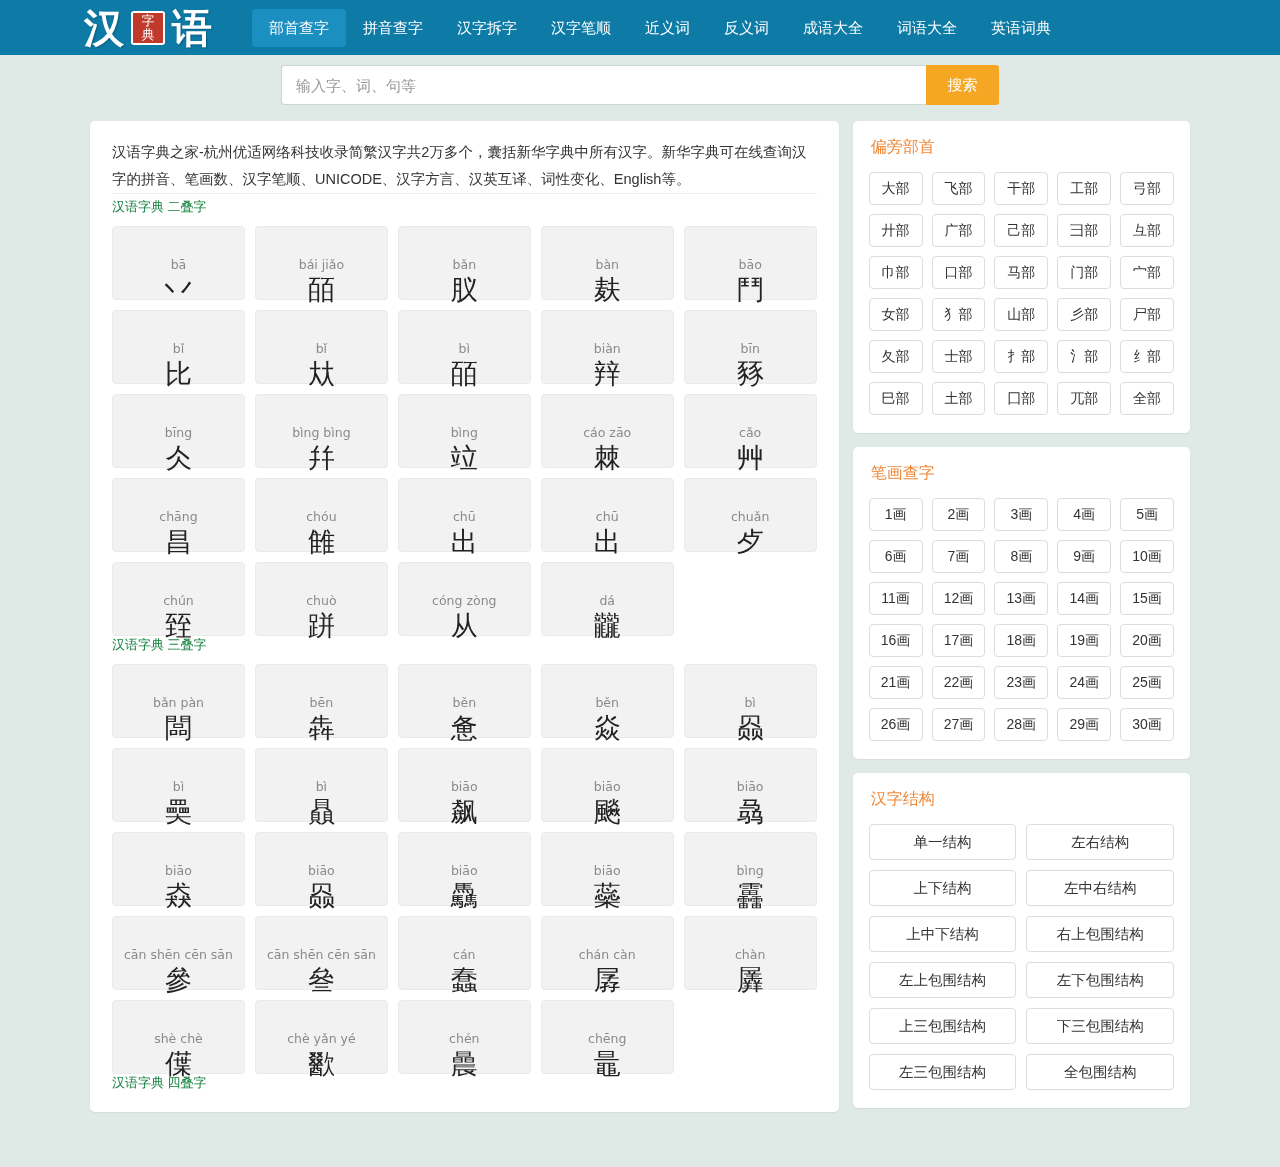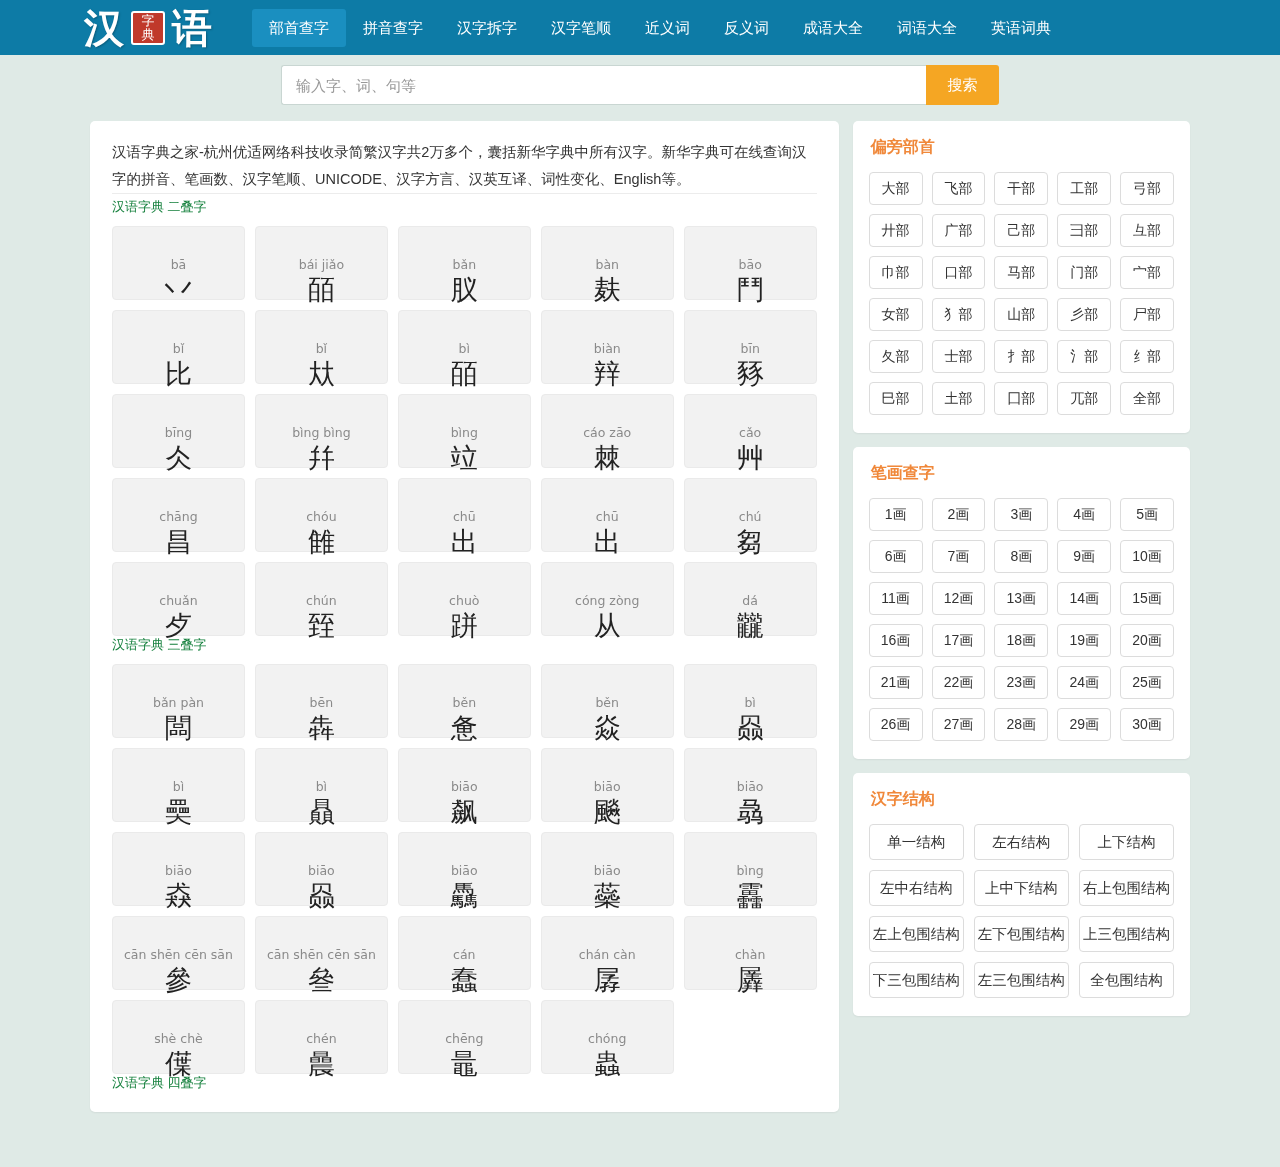--- a/index.html
+++ b/index.html
@@ -161,31 +161,31 @@
     color: #222;
     line-height: 1;
     font-family: "DejaVu Sans", "Liberation Sans", sans-serif;
   }
 
   
   .side-card { padding: 16px 16px 18px 16px; }
   .side-title {
     color: #f0883a;
     font-size: 16px;
-    font-weight: bold;
+    font-weight: normal;
     margin: 0 0 14px 2px;
   }
   .chip-grid-5 {
     display: grid;
     grid-template-columns: repeat(5, 1fr);
     gap: 9px;
   }
   .chip-grid-2 {
     display: grid;
-    grid-template-columns: repeat(3, 1fr);
+    grid-template-columns: repeat(2, 1fr);
     gap: 10px;
   }
   .chip {
     border: 1px solid #dcdcdc;
     border-radius: 4px;
     height: 33px;
     display: flex;
     align-items: center;
     justify-content: center;
     font-size: 14px;
@@ -306,24 +306,20 @@
           </div>
           <div class="char-cell">
             <div class="char-pinyin">chū</div>
             <div class="char-glyph">出</div>
           </div>
           <div class="char-cell">
             <div class="char-pinyin">chū</div>
             <div class="char-glyph">出</div>
           </div>
           <div class="char-cell">
-            <div class="char-pinyin">chú</div>
-            <div class="char-glyph">芻</div>
-          </div>
-          <div class="char-cell">
             <div class="char-pinyin">chuǎn</div>
             <div class="char-glyph">歺</div>
           </div>
           <div class="char-cell">
             <div class="char-pinyin">chún</div>
             <div class="char-glyph">臸</div>
           </div>
           <div class="char-cell">
             <div class="char-pinyin">chuò</div>
             <div class="char-glyph">跰</div>
@@ -418,30 +414,30 @@
           </div>
           <div class="char-cell">
             <div class="char-pinyin">chàn</div>
             <div class="char-glyph">羼</div>
           </div>
           <div class="char-cell">
             <div class="char-pinyin">shè chè</div>
             <div class="char-glyph">僷</div>
           </div>
           <div class="char-cell">
+            <div class="char-pinyin">chè yǎn yé</div>
+            <div class="char-glyph">歠</div>
+          </div>
+          <div class="char-cell">
             <div class="char-pinyin">chén</div>
             <div class="char-glyph">曟</div>
           </div>
           <div class="char-cell">
             <div class="char-pinyin">chēng</div>
             <div class="char-glyph">鼂</div>
-          </div>
-          <div class="char-cell">
-            <div class="char-pinyin">chóng</div>
-            <div class="char-glyph">蟲</div>
           </div>
         </div>
 
       <h3 class="section-title">汉语字典 四叠字</h3>
     </div>
   </div>
 
   <div class="side">
 
     <div class="card side-card">

